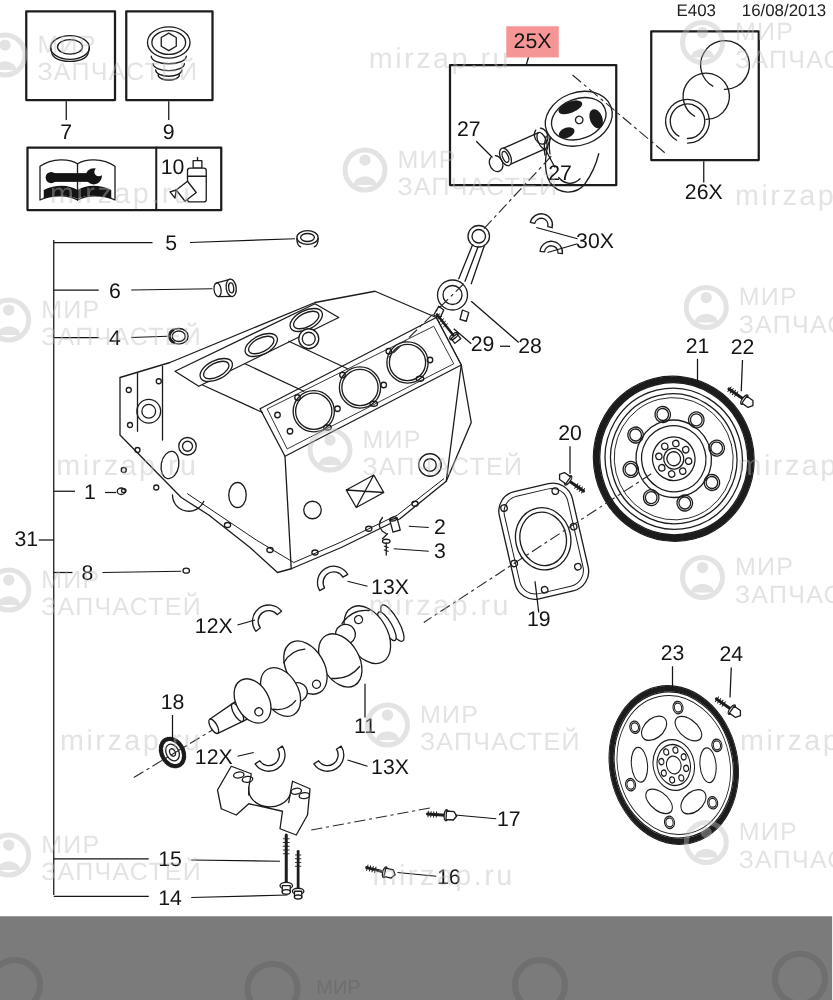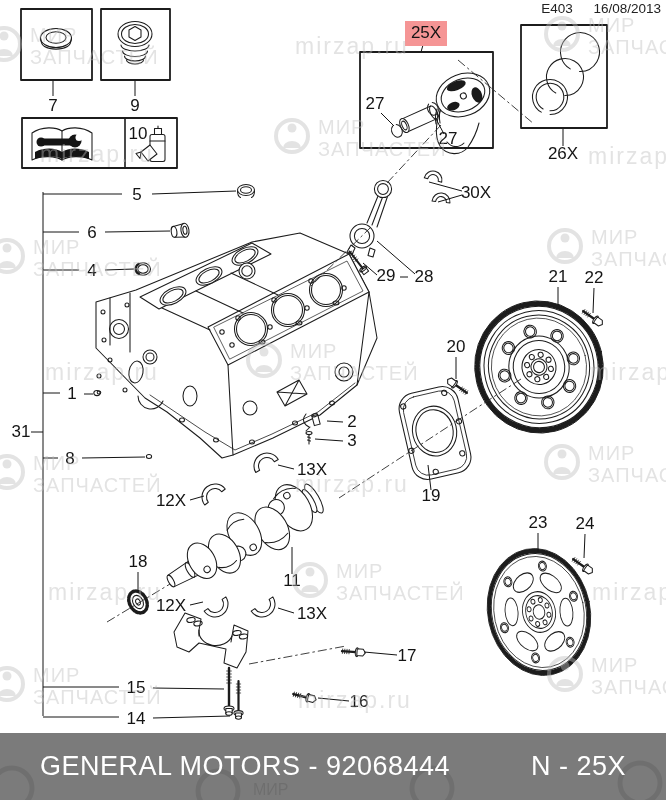--- a/index.html
+++ b/index.html
@@ -549,17 +549,14 @@
   <div class="footer">
     <svg class="footer-wm" width="666" height="67" viewBox="0 0 666 67">
       <g stroke="rgba(0,0,0,0.09)" fill="none" stroke-width="5">
         <circle cx="12" cy="55" r="20"></circle>
           <circle cx="218" cy="58" r="20"></circle>
           <circle cx="432" cy="55" r="20"></circle>
           <circle cx="640" cy="50" r="20"></circle>
       </g>
       <text x="253" y="62" font-size="16" fill="rgba(0,0,0,0.10)">МИР</text>
     </svg>
-    <div class="footer-text">
-      <span>GENERAL MOTORS - 92068444</span><span class="gap">N - 25X</span>
-    </div>
   </div>
 </div>
 
 </body></html>

